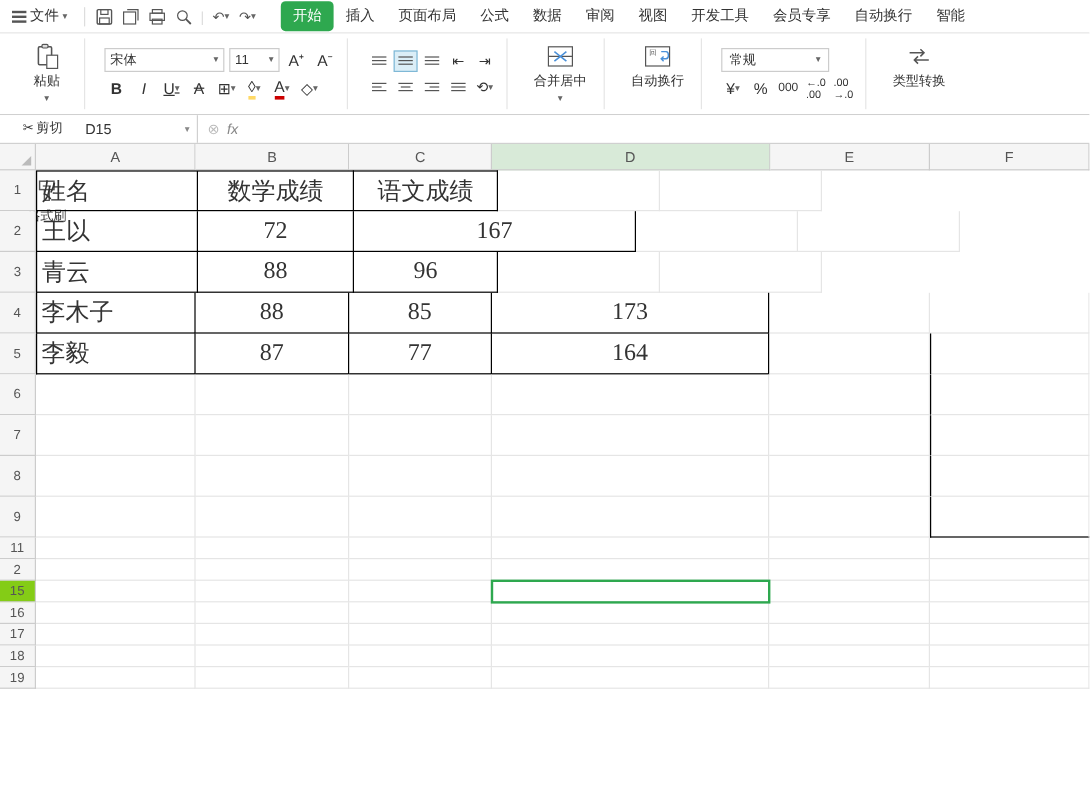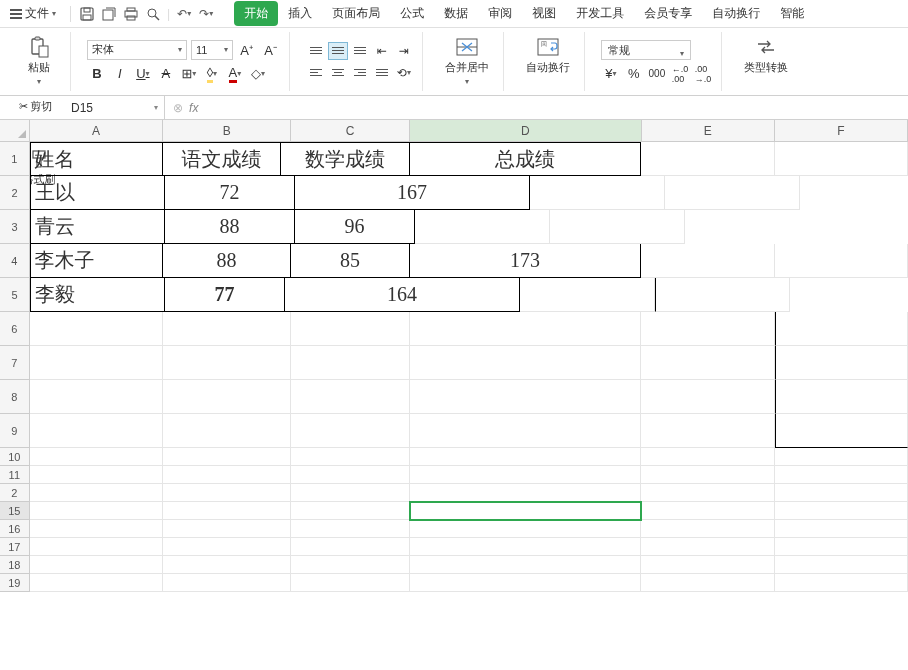--- a/index.html
+++ b/index.html
@@ -36,42 +36,42 @@
 .fmt-btn.bold { font-weight: bold; }
 .fmt-btn.italic { font-style: italic; }
 .fmt-btn.underline { text-decoration: underline; }
 .align-group { display: flex; flex-direction: column; gap: 4px; justify-content: center; }
 .align-row { display: flex; gap: 2px; }
 .align-btn { width: 20px; height: 18px; display: flex; align-items: center; justify-content: center; cursor: pointer; border: 1px solid transparent; }
 .align-btn.sel { background: #dbeef7; border: 1px solid #7fb8d6; }
 .align-lines { display: flex; flex-direction: column; gap: 2px; width: 12px; }
 .align-lines span { height: 1px; background: #555; display: block; }
 .num-group { display: flex; flex-direction: column; gap: 4px; justify-content: center; }
-.num-select { border: 1px solid #ccc; padding: 1px 6px; font-size: 11px; height: 20px; width: 90px; background: #fff; display: flex; align-items: flex-end; justify-content: space-between; }
+.num-select { border: 1px solid #ccc; padding: 1px 6px; font-size: 11px; height: 20px; width: 90px; background: #fff; display: flex; align-items: center; justify-content: space-between; }
 .num-row { display: flex; gap: 3px; }
 
 
 .formula-bar { display: flex; align-items: center; height: 24px; border-bottom: 1px solid #d0d0d0; background: #fff; }
 .name-box { width: 165px; border-right: 1px solid #d0d0d0; height: 100%; display: flex; align-items: center; justify-content: center; font-size: 12px; position: relative; }
 .name-box::after { content: "▾"; position: absolute; right: 6px; font-size: 8px; color: #888; }
 .fx-area { display: flex; align-items: center; gap: 6px; padding: 0 8px; flex: 1; }
 .fx-icon { color: #888; font-size: 12px; font-style: italic; cursor: pointer; }
 .fx-input { flex: 1; border: none; outline: none; height: 100%; font-size: 12px; }
 
 
 .grid-wrap { position: relative; }
 .corner { position: absolute; top: 0; left: 0; width: 30px; height: 22px; background: #f5f5f5; border-right: 1px solid #ccc; border-bottom: 1px solid #ccc; }
 .corner::after { content: ""; position: absolute; right: 3px; bottom: 3px; width: 0; height: 0; border-left: 8px solid transparent; border-bottom: 8px solid #bbb; }
 .col-headers { display: flex; margin-left: 30px; height: 22px; }
 .col-h { background: #f5f5f5; border-right: 1px solid #ccc; border-bottom: 1px solid #ccc; display: flex; align-items: center; justify-content: center; font-size: 12px; color: #555; cursor: pointer; }
 .col-h.sel { background: #d8ead8; }
 .rows { display: flex; flex-direction: column; }
 .row { display: flex; }
 .row-h { width: 30px; background: #f5f5f5; border-right: 1px solid #ccc; border-bottom: 1px solid #ccc; display: flex; align-items: center; justify-content: center; font-size: 11px; color: #555; cursor: pointer; }
-.row-h.sel { background: #e5e5e5; }
+.row-h.sel { background: #84cc16; }
 .cell { border-right: 1px solid #e5e5e5; border-bottom: 1px solid #e5e5e5; display: flex; align-items: center; font-size: 20px; font-family: SimSun, serif; padding: 0 4px; overflow: hidden; }
 .cell.data { border-right: 1.5px solid #000; border-bottom: 1.5px solid #000; }
 .cell.data-top { border-top: 1.5px solid #000; }
 .cell.data-left { border-left: 1.5px solid #000; }
 .cell.center { justify-content: center; }
 .cell.selected { outline: 2px solid #2ea84f; outline-offset: -1px; z-index: 2; position: relative; background: #fff; }
 .tall { height: 34px; }
 .short { height: 18px; }
 
 
@@ -339,23 +339,22 @@
       <div class="col-h" style="width: 130px;">B</div>
       <div class="col-h" style="width: 120px;">C</div>
       <div class="col-h sel" style="width: 235px;">D</div>
       <div class="col-h" style="width: 135px;">E</div>
       <div class="col-h" style="width: 135px;">F</div>
     </div>
   <div class="rows" id="rows">
       <div class="row">
         <div class="row-h" style="height: 34px;">1</div>
         <div class="cell tall data data-top data-left" style="width: 135px; height: 34px;">姓名</div>
+        <div class="cell tall data data-top center" style="width: 130px; height: 34px;">数学成绩</div>
         <div class="cell tall data data-top center" style="width: 120px; height: 34px;">语文成绩</div>
-        <div class="cell tall data data-top center" style="width: 130px; height: 34px;">数学成绩</div>
-        <div class="cell tall data data-top center" style="width: 235px; height: 34px;">总成绩</div>
         <div class="cell tall" style="width: 135px; height: 34px;"></div>
         <div class="cell tall" style="width: 135px; height: 34px;"></div>
       </div>
       <div class="row">
         <div class="row-h" style="height: 34px;">2</div>
         <div class="cell tall data data-left" style="width: 135px; height: 34px;">王以</div>
         <div class="cell tall data center" style="width: 130px; height: 34px;">72</div>
         <div class="cell tall data center" style="width: 235px; height: 34px;">167</div>
         <div class="cell tall" style="width: 135px; height: 34px;"></div>
         <div class="cell tall" style="width: 135px; height: 34px;"></div>
@@ -373,21 +372,22 @@
         <div class="cell tall data data-left" style="width: 135px; height: 34px;">李木子</div>
         <div class="cell tall data center" style="width: 130px; height: 34px;">88</div>
         <div class="cell tall data center" style="width: 120px; height: 34px;">85</div>
         <div class="cell tall data center" style="width: 235px; height: 34px;">173</div>
         <div class="cell tall" style="width: 135px; height: 34px;"></div>
         <div class="cell tall" style="width: 135px; height: 34px;"></div>
       </div>
       <div class="row">
         <div class="row-h" style="height: 34px;">5</div>
         <div class="cell tall data data-left" style="width: 135px; height: 34px;">李毅</div>
-        <div class="cell tall data center" style="width: 120px; height: 34px; font-weight: bold;">77</div>
+        <div class="cell tall data center" style="width: 130px; height: 34px;">87</div>
+        <div class="cell tall data center" style="width: 120px; height: 34px;">77</div>
         <div class="cell tall data center" style="width: 235px; height: 34px;">164</div>
         <div class="cell tall" style="width: 135px; height: 34px;"></div>
         <div class="cell tall side-left" style="width: 135px; height: 34px;"></div>
       </div>
       <div class="row">
         <div class="row-h" style="height: 34px;">6</div>
         <div class="cell tall" style="width: 135px; height: 34px;"></div>
         <div class="cell tall" style="width: 130px; height: 34px;"></div>
         <div class="cell tall" style="width: 120px; height: 34px;"></div>
         <div class="cell tall" style="width: 235px; height: 34px;"></div>
@@ -415,29 +415,20 @@
       <div class="row">
         <div class="row-h" style="height: 34px;">9</div>
         <div class="cell tall" style="width: 135px; height: 34px;"></div>
         <div class="cell tall" style="width: 130px; height: 34px;"></div>
         <div class="cell tall" style="width: 120px; height: 34px;"></div>
         <div class="cell tall" style="width: 235px; height: 34px;"></div>
         <div class="cell tall" style="width: 135px; height: 34px;"></div>
         <div class="cell tall side-left side-bottom" style="width: 135px; height: 34px;"></div>
       </div>
       <div class="row">
-        <div class="row-h" style="height: 18px;">10</div>
-        <div class="cell short" style="width: 135px; height: 18px;"></div>
-        <div class="cell short" style="width: 130px; height: 18px;"></div>
-        <div class="cell short" style="width: 120px; height: 18px;"></div>
-        <div class="cell short" style="width: 235px; height: 18px;"></div>
-        <div class="cell short" style="width: 135px; height: 18px;"></div>
-        <div class="cell short" style="width: 135px; height: 18px;"></div>
-      </div>
-      <div class="row">
         <div class="row-h" style="height: 18px;">11</div>
         <div class="cell short" style="width: 135px; height: 18px;"></div>
         <div class="cell short" style="width: 130px; height: 18px;"></div>
         <div class="cell short" style="width: 120px; height: 18px;"></div>
         <div class="cell short" style="width: 235px; height: 18px;"></div>
         <div class="cell short" style="width: 135px; height: 18px;"></div>
         <div class="cell short" style="width: 135px; height: 18px;"></div>
       </div>
       <div class="row">
         <div class="row-h" style="height: 18px;">2</div>

